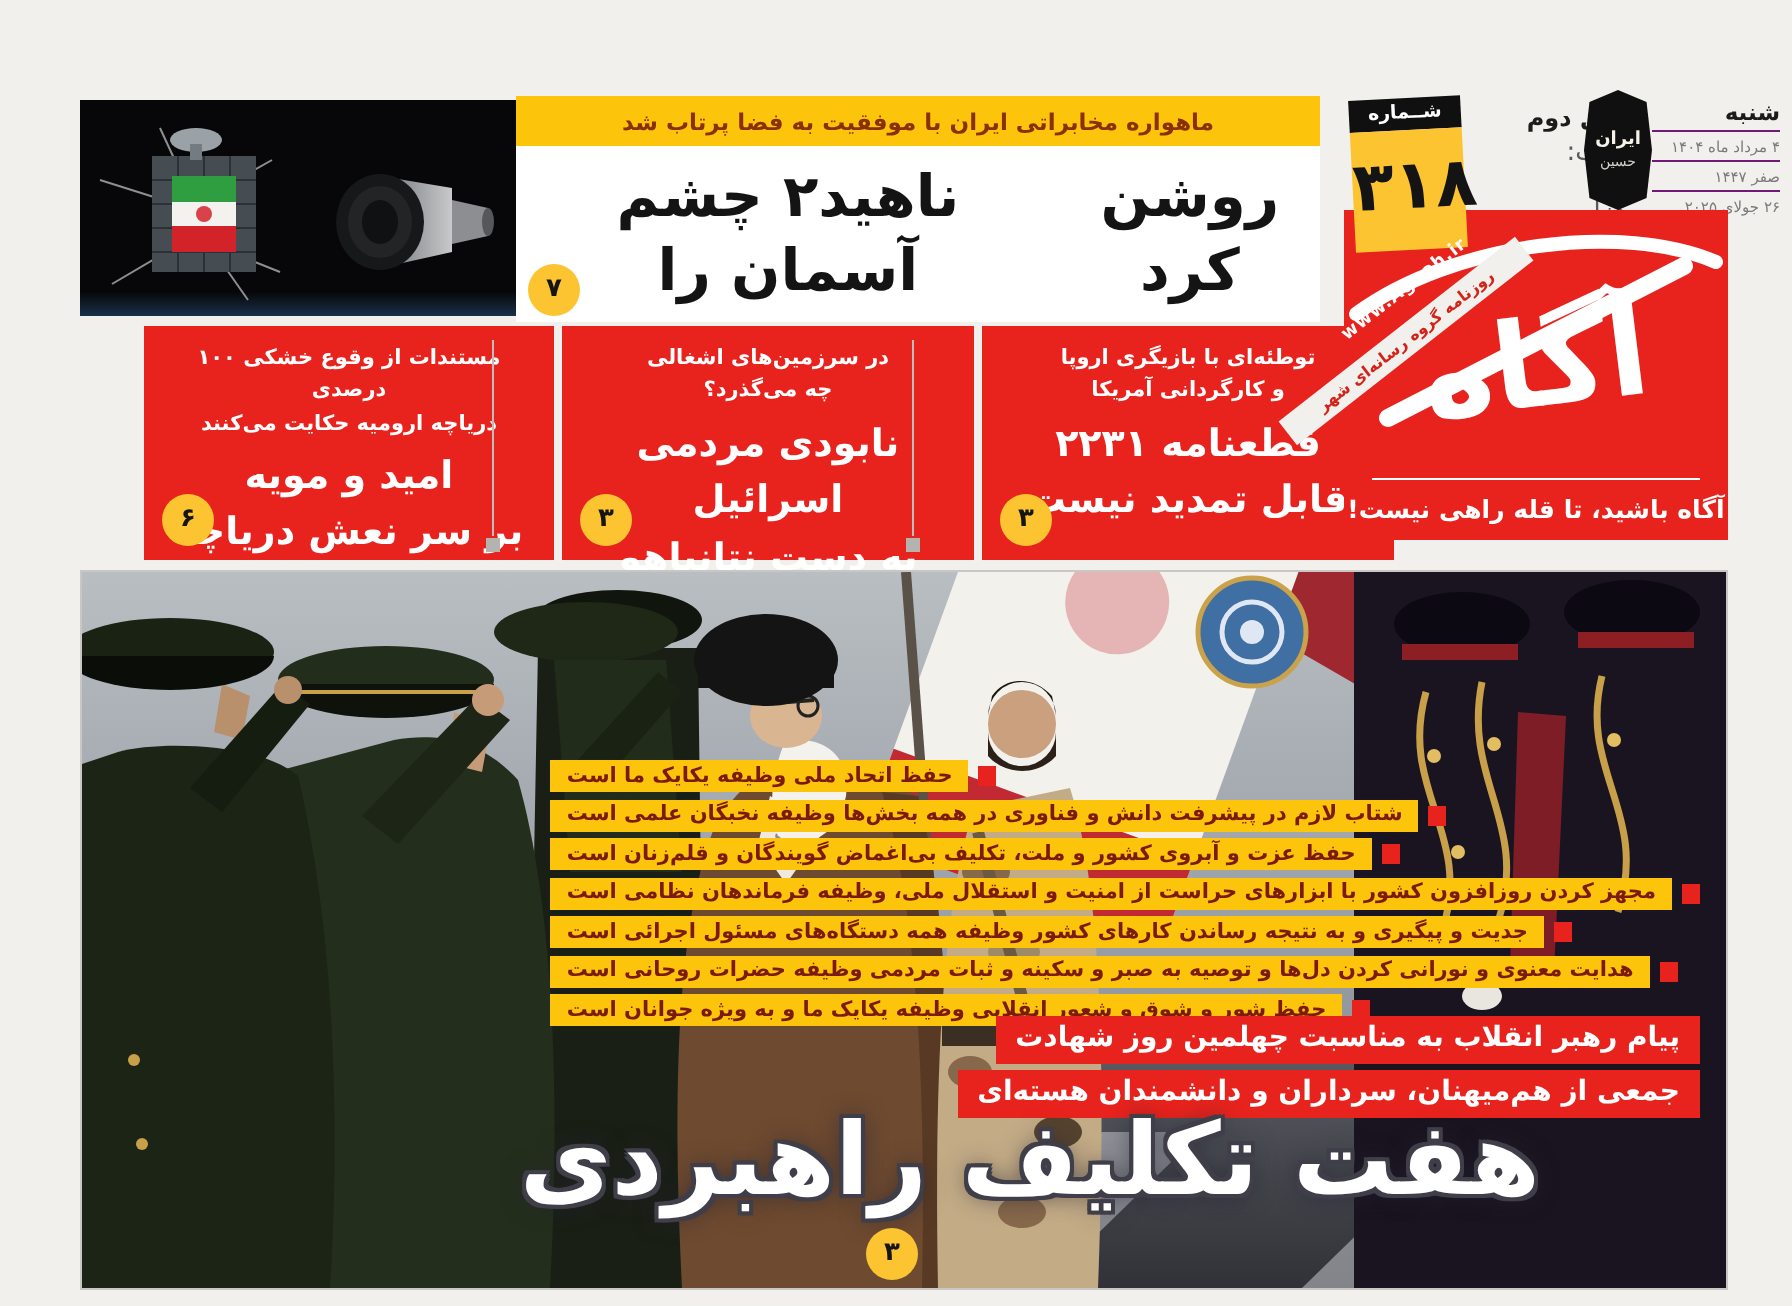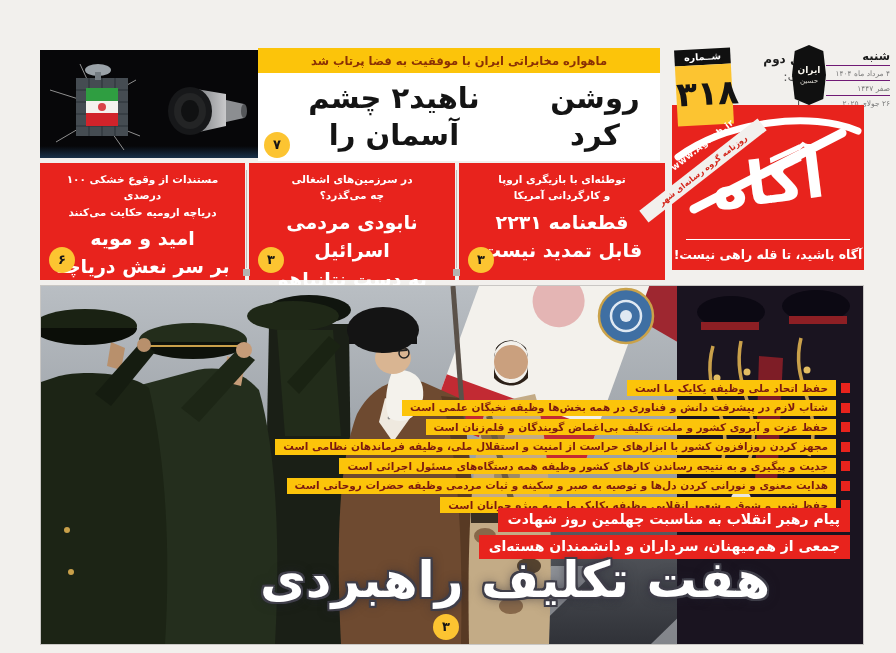--- a/index.html
+++ b/index.html
@@ -45,37 +45,37 @@
   .dates{left:826px;top:49px;width:64px;text-align:right;}
   .dates .wd{font-size:11.5px;font-weight:bold;color:#1b1b1b;padding-bottom:2px;}
   .dates .dl{font-size:7.5px;color:#7a7a7a;padding:2.5px 0;border-top:1px solid #701a75;}
 
   .logo-box{left:672px;top:105px;width:192px;height:165px;background:#e8231d;z-index:2;}
   .logo-rule{position:absolute;left:14px;right:14px;bottom:30px;height:1.5px;background:#ffffff;}
   .logo-tagline{position:absolute;left:0;right:0;bottom:8px;text-align:center;
     color:#ffffff;font-size:12.5px;font-weight:bold;}
 
   
-  .teaser{top:163px;height:117px;background:#e8231d;color:#fff;text-align:center;box-sizing:border-box;padding-top:8px;}
+  .teaser{top:163px;height:117px;background:#e8231d;color:#fff;text-align:center;box-sizing:border-box;padding-top:8px;margin-left:32px;}
   .teaser .kick{font-size:10.5px;font-weight:bold;line-height:1.55;padding:0 10px;}
   .teaser .ttl{font-size:19px;font-weight:bold;line-height:1.5;margin-top:4px;}
   .t1{left:40px;width:205px;}
   .t2{left:249px;width:206px;}
   .t3{left:459px;width:206px;}
   .pgc-teaser{position:absolute;left:9px;bottom:7px;}
   .tdiv{top:170px;width:1px;height:98px;background:#bfbdba;}
   .tdiv::after{content:"";position:absolute;left:-3px;bottom:-8px;width:7px;height:7px;background:#b5b3b0;}
   .tdiv1{left:246px;} .tdiv2{left:456px;}
 
   
   .photo{left:40px;top:285px;width:822px;height:358px;border:1px solid #c9c7c4;
     background:#8d9299;overflow:hidden;}
 
   .bullets{position:absolute;top:94px;right:13px;display:flex;flex-direction:column;
-    align-items:flex-end;z-index:4;}
+    z-index:4;}
   .brow{display:flex;align-items:center;margin-bottom:3.5px;}
   .brow .btxt{background:#fcc40a;color:#7c1a10;font-size:10.5px;font-weight:bold;
     padding:1.5px 8px 2.5px;white-space:nowrap;}
   .brow .bsq{width:9px;height:10px;background:#e8231d;margin-left:5px;}
 
   .banners{position:absolute;top:222px;right:13px;display:flex;flex-direction:column;
     align-items:flex-end;z-index:4;}
   .banline{background:#e8231d;color:#ffffff;font-size:14px;font-weight:bold;
     padding:3px 10px 5px;margin-bottom:3px;white-space:nowrap;}
 

